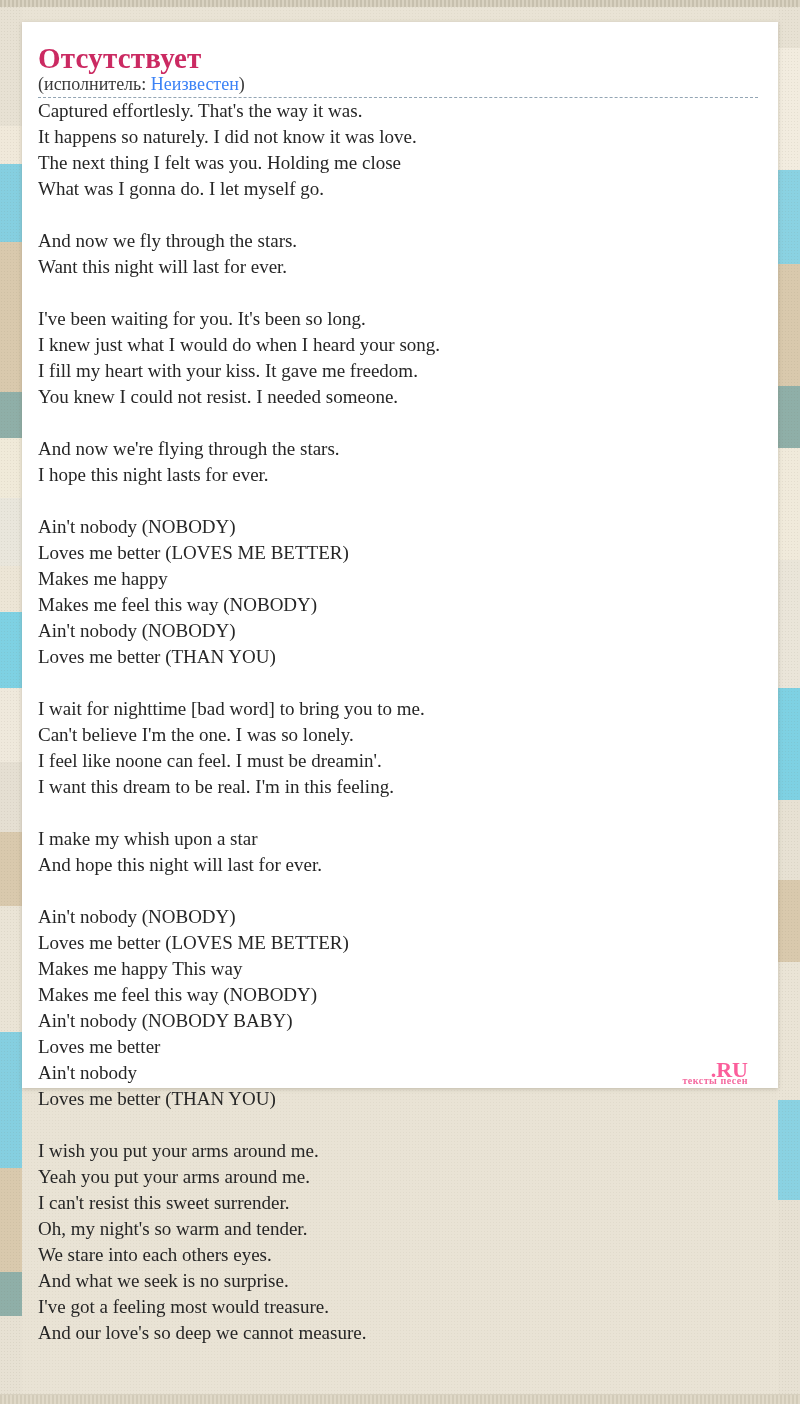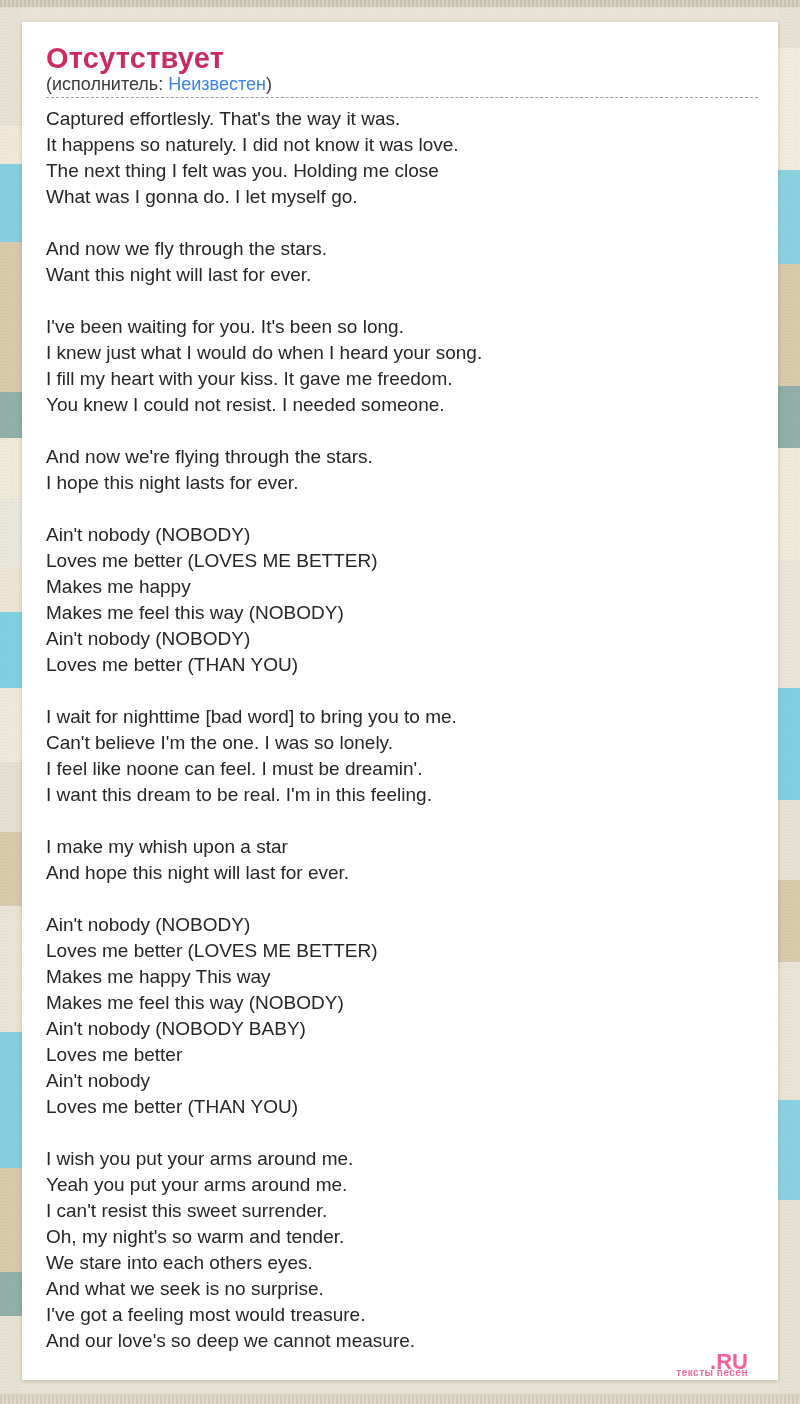--- a/index.html
+++ b/index.html
@@ -47,26 +47,27 @@
       radial-gradient(rgba(120,110,90,0.10) 1px, transparent 1px),
       linear-gradient(180deg,
         #e7e1d3 0 48px, #f2ecdf 48px 170px, #8ad2e2 170px 264px,
         #d9c9ad 264px 386px, #8fafa8 386px 448px, #f0eadb 448px 560px,
         #eae5d9 560px 688px, #7ed1e3 688px 800px, #e7e1d3 800px 880px,
         #d9c9ad 880px 962px, #eae4d6 962px 1100px, #8ad2e2 1100px 1200px,
         #e7e1d3 1200px 100%);
   }
   .card {
     position: absolute; left: 22px; top: 22px;
-    width: 756px; height: 1358px;
+    width: 756px; height: 1066px;
     box-sizing: border-box;
-    padding: 20px 20px 0 24px;
+    padding: 20px 20px 0 16px;
     background: #ffffff;
     box-shadow: 0 1px 4px rgba(100, 90, 70, 0.30);
     z-index: 2;
+    font-family: Liberation Serif, serif;
   }
   .song-title {
     margin: 0;
     font-size: 29px;
     line-height: 32px;
     font-weight: bold;
     color: #cb2a62;
     letter-spacing: 0.2px;
   }
   .artist-line {
@@ -76,21 +77,20 @@
     color: #3a3a3a;
     padding-bottom: 3px;
     border-bottom: 1px dashed #93a5b4;
   }
   .artist-link {
     color: #3b82f6;
     text-decoration: none;
     cursor: pointer;
   }
   .lyrics {
-    margin-top: 8px;
     font-size: 19px;
     line-height: 26px;
     color: #262626;
     white-space: pre-line;
   }
   .logo {
     position: absolute;
     right: 30px; bottom: 2px;
     text-align: right;
     cursor: pointer;

